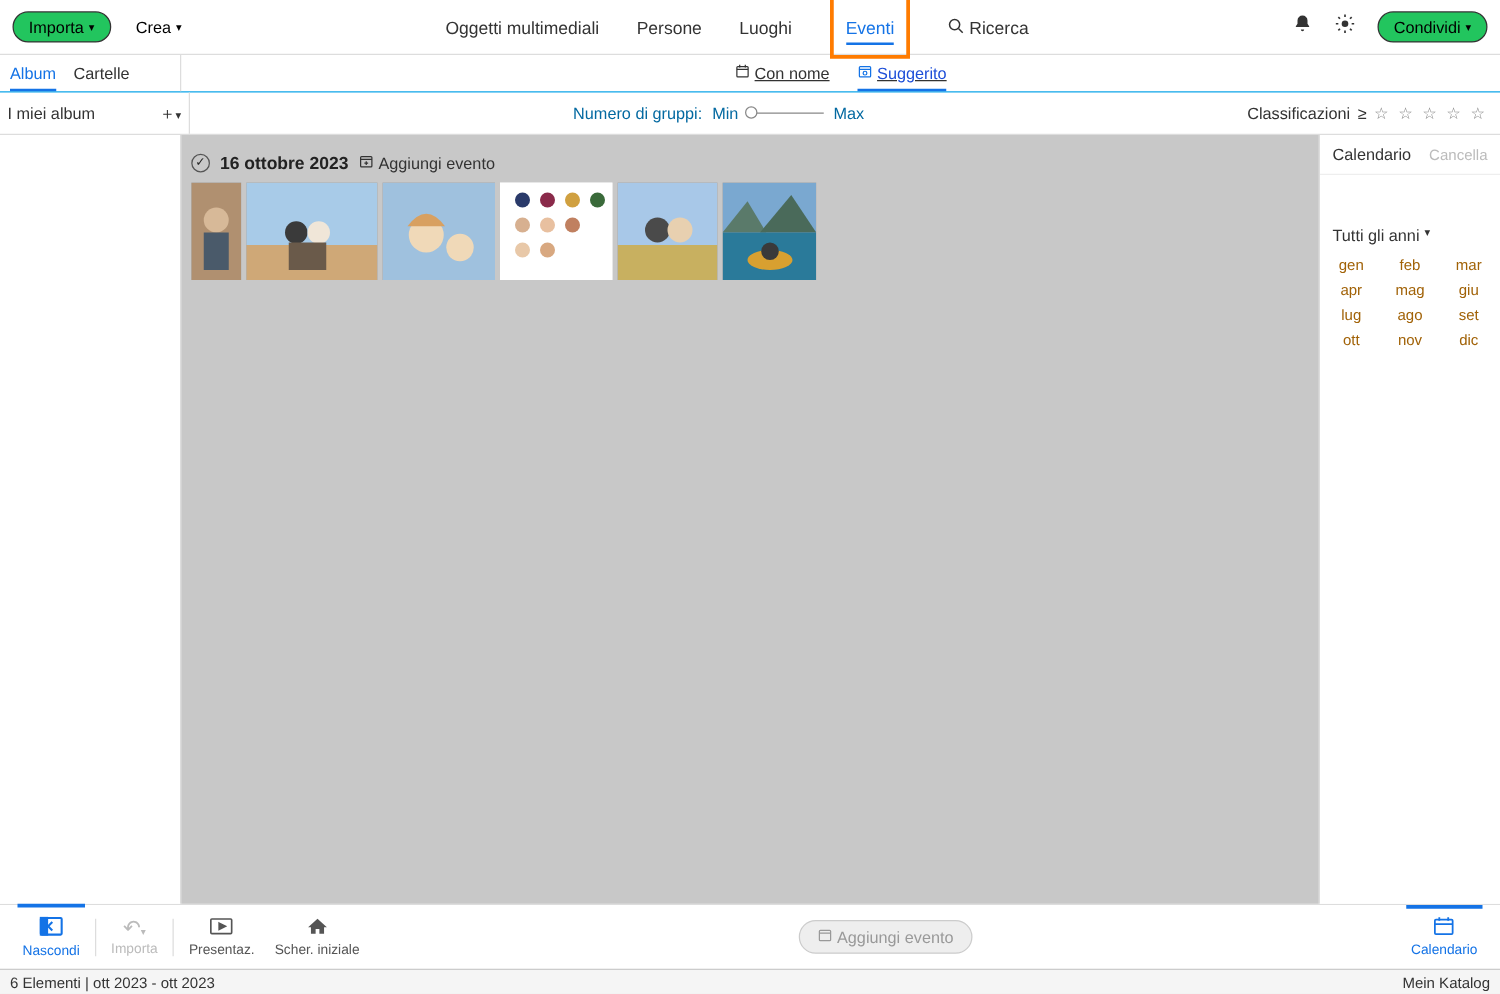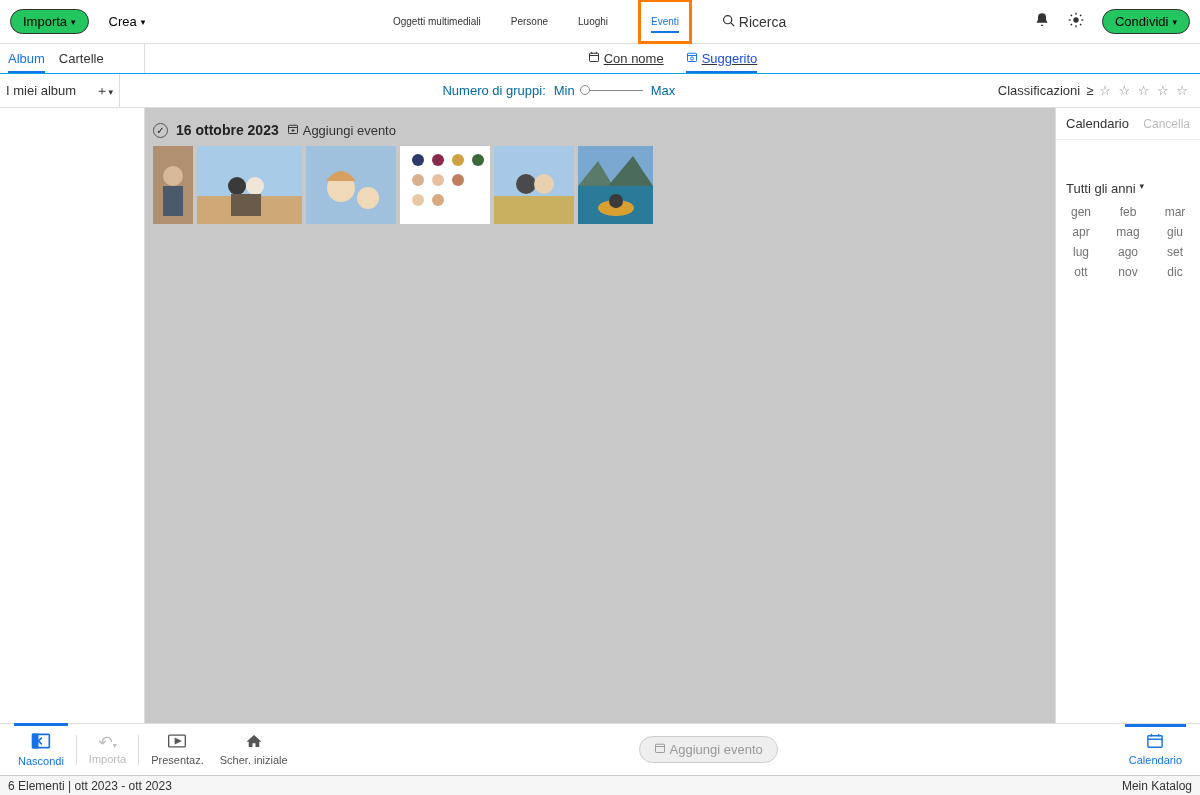--- a/index.html
+++ b/index.html
@@ -4,59 +4,59 @@
 <style>
   * { box-sizing: border-box; margin: 0; padding: 0; font-family: -apple-system, BlinkMacSystemFont, "Segoe UI", Arial, sans-serif; }
   body { width: 1200px; height: 795px; background: #fff; overflow: hidden; position: relative; font-size: 13px; color: #333; }
 
   
   .topbar { height: 44px; display: flex; align-items: center; padding: 0 10px; border-bottom: 1px solid #ddd; }
   .btn-outline { border: 1px solid #333; border-radius: 15px; padding: 4px 12px; font-size: 13px; background: #22c55e; cursor: pointer; display: inline-flex; align-items: center; gap: 4px; }
   .btn-plain { background: none; border: none; font-size: 13px; cursor: pointer; display: inline-flex; align-items: center; gap: 4px; margin-left: 20px; }
   .chev { font-size: 9px; }
   .nav-center { flex: 1; display: flex; justify-content: center; align-items: center; gap: 30px; }
-  .nav-item { cursor: pointer; padding: 10px 0; font-size: 10px; color: #333; position: relative; }
+  .nav-item { cursor: pointer; padding: 10px 0; font-size: 14px; color: #333; position: relative; }
   .nav-item.active { color: #1473e6; }
   .nav-item.active::after { content: ""; position: absolute; bottom: 4px; left: 0; right: 0; height: 2px; background: #1473e6; }
   .nav-wrap-highlight { border: 3px solid #ff7b00; padding: 4px 10px; }
   .search-trigger { display: inline-flex; align-items: center; gap: 4px; font-size: 14px; cursor: pointer; color: #333; }
   .top-right { display: flex; align-items: center; gap: 18px; }
   .icon-btn { cursor: pointer; font-size: 16px; }
 
   
   .subbar { height: 30px; border-bottom: 1px solid #0ea5e9; display: flex; }
   .sub-left { width: 145px; border-right: 1px solid #ddd; display: flex; align-items: center; padding: 0 8px; gap: 14px; }
   .sub-tab { font-size: 13px; cursor: pointer; padding: 6px 0; position: relative; color: #333; }
   .sub-tab.active { color: #1473e6; }
   .sub-tab.active::after { content: ""; position: absolute; bottom: -1px; left: 0; right: 0; height: 2px; background: #1473e6; }
   .sub-center { flex: 1; display: flex; justify-content: center; align-items: center; gap: 22px; text-decoration: underline; }
   .sub-center .modetab { font-size: 13px; cursor: pointer; color: #333; padding: 6px 0; position: relative; display: inline-flex; align-items: center; gap: 4px; }
   .sub-center .modetab.active { color: #1d4ed8; }
   .sub-center .modetab.active::after { content: ""; position: absolute; bottom: -1px; left: 0; right: 0; height: 2px; background: #1473e6; }
 
   
   .toolrow { height: 34px; border-bottom: 1px solid #ddd; display: flex; }
-  .tool-left { width: 120px; border-right: 1px solid #ddd; display: flex; align-items: center; padding: 0 6px; justify-content: space-between; font-size: 13px; color: #333; }
+  .tool-left { width: 152px; border-right: 1px solid #ddd; display: flex; align-items: center; padding: 0 6px; justify-content: space-between; font-size: 13px; color: #333; }
   .tool-center { flex: 1; display: flex; justify-content: center; align-items: center; gap: 8px; font-size: 13px; color: #0369a1; }
   .slider-track { width: 60px; height: 1px; background: #888; position: relative; }
   .slider-thumb { width: 10px; height: 10px; border-radius: 50%; border: 1px solid #888; background: #fff; position: absolute; top: -5px; left: -3px; }
   .tool-right { display: flex; align-items: center; gap: 6px; padding-right: 10px; font-size: 13px; color: #333; }
   .stars { color: #888; letter-spacing: 2px; font-size: 13px; }
 
   
   .body-row { display: flex; height: calc(795px - 44px - 30px - 34px - 52px - 20px); }
   .sidebar-left { width: 145px; border-right: 1px solid #ddd; background: #fff; }
   .content-main { flex: 1; background: #c8c8c8; overflow: auto; position: relative; }
   .sidebar-right { width: 145px; border-left: 1px solid #ddd; background: #fff; display: flex; flex-direction: column; }
 
   .cal-header { display: flex; justify-content: space-between; align-items: center; padding: 8px 10px; border-bottom: 1px solid #eee; font-size: 13px; }
   .cal-clear { color: #bbb; font-size: 12px; cursor: pointer; }
   .cal-year { padding: 6px 10px; font-size: 13px; display: flex; align-items: flex-start; gap: 4px; margin-top: 35px; }
   .cal-months { padding: 0 10px 10px 10px; }
-  .cal-mrow { display: flex; justify-content: space-between; font-size: 12px; color: #737373; padding: 3px 0; }
+  .cal-mrow { display: flex; justify-content: space-between; font-size: 12px; color: #a16207; padding: 3px 0; }
   .cal-mrow span { width: 30px; text-align: center; cursor: pointer; }
 
   
   .event-group { padding: 14px 8px; }
   .event-head { display: flex; align-items: center; gap: 8px; font-size: 14px; color: #222; margin-bottom: 8px; }
   .event-date { font-weight: bold; }
   .add-event-link { font-size: 13px; color: #333; cursor: pointer; display: inline-flex; align-items: center; gap: 4px; }
   .check-circle { width: 15px; height: 15px; border: 1px solid #555; border-radius: 50%; display: inline-flex; align-items: center; justify-content: center; font-size: 10px; }
   .thumbs { display: flex; gap: 4px; }
   .thumb { height: 78px; background: #aaa; overflow: hidden; }

